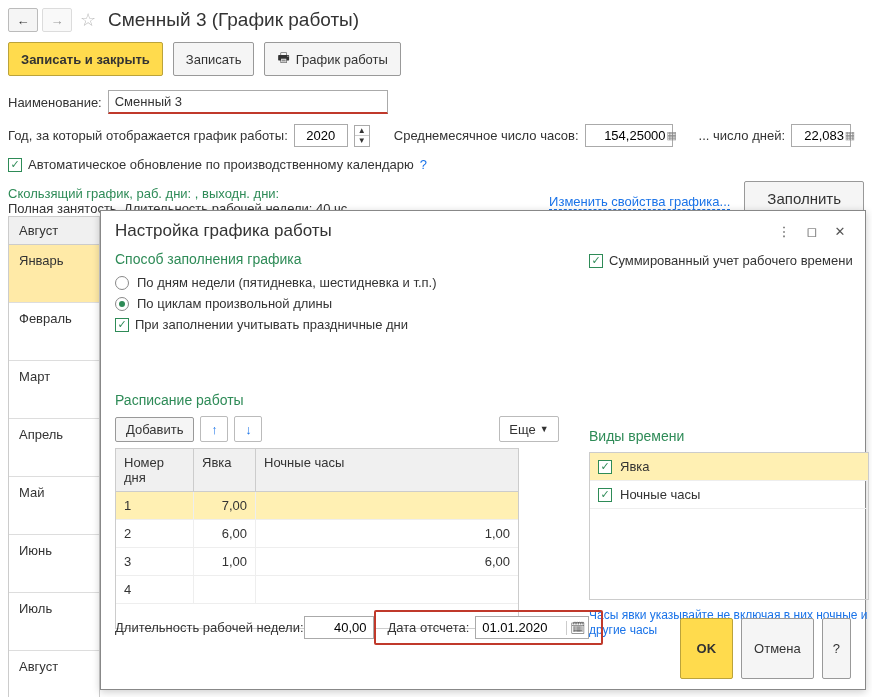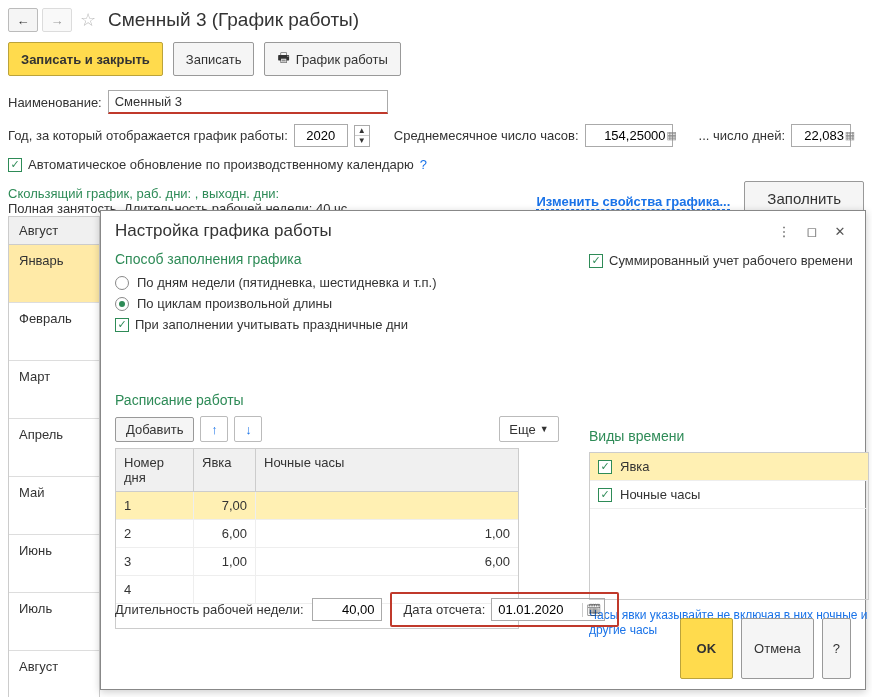--- a/index.html
+++ b/index.html
@@ -28,21 +28,21 @@
 .spinner > div { height: 10px; width: 14px; font-size: 8px; display: flex; align-items: center; justify-content: center; border-bottom: 1px solid #ccc; cursor: pointer; }
 .spinner > div:last-child { border-bottom: none; }
 
 .checkbox-row { display: flex; align-items: center; gap: 6px; margin-bottom: 4px; }
 .chk { width: 14px; height: 14px; border: 1px solid #2e8b57; display: flex; align-items: center; justify-content: center; font-size: 11px; color: #2e8b57; background: #fff; }
 .chk.empty { border-color: #999; }
 .help { color: #1a73e8; cursor: pointer; }
 
 .desc-green { color: #2e8b57; margin-top: 8px; }
 .desc-black { color: #333; }
-.link { color: #1a73e8; border-bottom: 1px dashed #1a73e8; cursor: pointer; font-weight: bold; }
+.link { color: #1a73e8; border-bottom: 1px dashed #1a73e8; cursor: pointer; }
 
 .sidebar { position: absolute; left: 8px; top: 216px; width: 92px; border: 1px solid #ccc; }
 .month { padding: 8px 10px; border-bottom: 1px solid #ddd; height: 58px; display: flex; align-items: flex-start; }
 .month:last-child { border-bottom: none; }
 .month-header { background: #f0f0f0; padding: 6px 10px; border-bottom: 1px solid #ccc; }
 .month.selected { background: #ffeaa7; }
 
 .modal { position: absolute; left: 100px; top: 210px; width: 766px; height: 480px; border: 1px solid #888; background: #fff; box-shadow: 0 2px 8px rgba(0,0,0,0.2); }
 .modal-header { display: flex; align-items: center; padding: 10px 14px; }
 .modal-title { flex: 1; font-size: 17px; }
@@ -74,21 +74,21 @@
 .col-day { width: 78px; }
 .col-att { width: 62px; text-align: right; }
 .col-night { flex: 1; text-align: right; }
 
 .types-box { border: 1px solid #ccc; width: 280px; }
 .type-row { display: flex; align-items: center; gap: 8px; padding: 6px 8px; border-bottom: 1px solid #eee; }
 .type-row:last-child { border-bottom: none; }
 .type-row.sel { background: #fff0b3; }
 .hint { color: #1a73e8; font-size: 12px; margin-top: 8px; line-height: 15px; }
 
-.bottom-row { position: absolute; bottom: 62px; left: 14px; right: 14px; display: flex; align-items: center; gap: 8px; }
+.bottom-row { position: absolute; bottom: 44px; left: 14px; right: 14px; display: flex; align-items: center; }
 .highlight-box { border: 2px solid #c0392b; padding: 4px 12px; display: flex; align-items: center; gap: 6px; border-radius: 2px; }
 .date-input { display: flex; align-items: center; border: 1px solid #aaa; }
 .date-input input { border: none; padding: 3px 6px; width: 90px; font-size: 13px; }
 .date-icn { width: 22px; text-align: center; border-left: 1px solid #ccc; font-size: 12px; cursor: pointer; }
 
 .modal-footer { position: absolute; bottom: 10px; right: 14px; display: flex; gap: 8px; }
 .btn.ok { background: #ffdb4d; border-color: #bba33b; font-weight: bold; padding: 22px 16px; }
 .btn.help-btn { padding: 5px 10px; }
 
 .printer-icon::before { content: "🖶"; font-size: 13px; }

